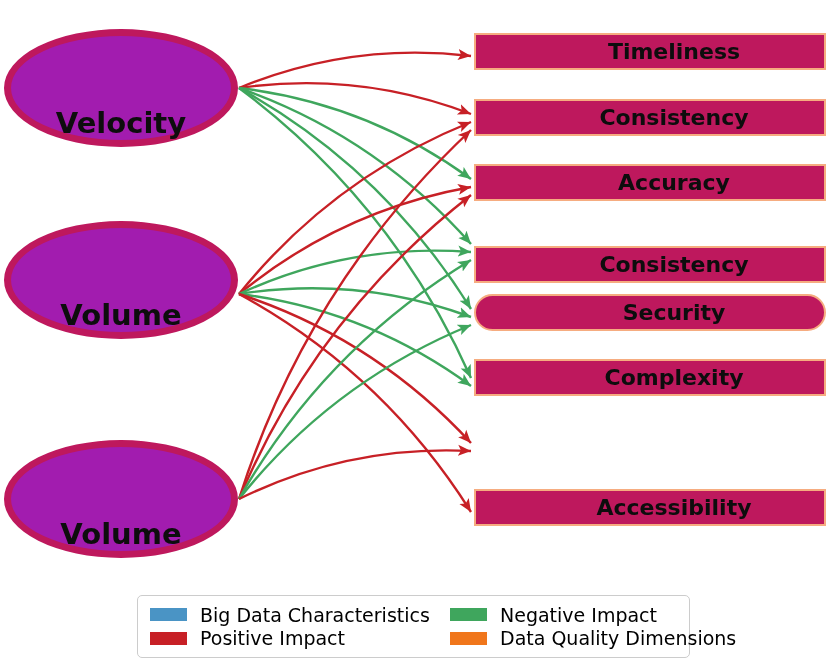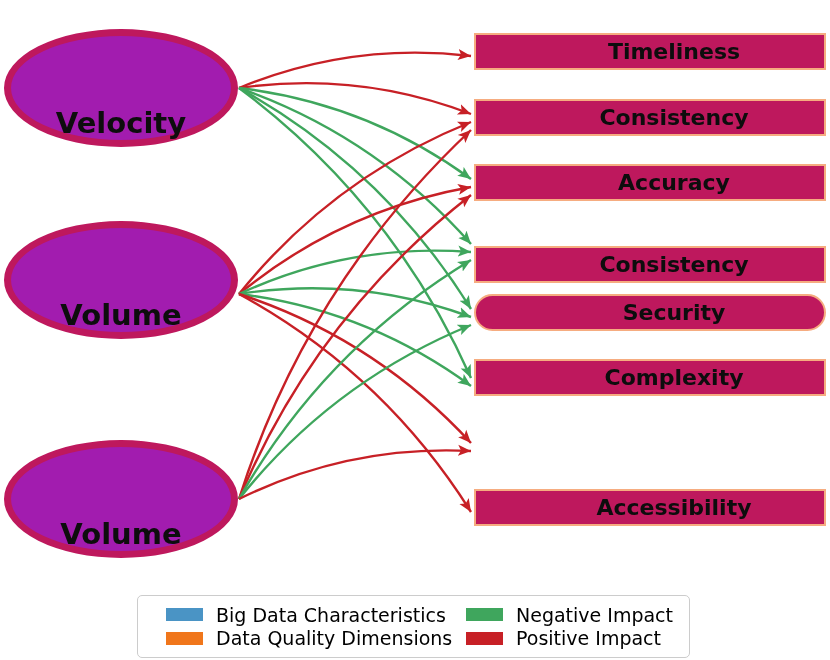--- a/index.html
+++ b/index.html
@@ -21,21 +21,21 @@
     background:#be185d;border:2px solid #F6AC80;
     display:flex;align-items:center;justify-content:center;padding-left:48px;
   }
   .dim span{font-size:22px;font-weight:bold;color:#0d0d0d;}
   .dim-0{top:33px;} .dim-1{top:99px;} .dim-2{top:164px;} .dim-3{top:246px;}
   .dim-4{top:294px;border-radius:26px;} .dim-5{top:359px;} .dim-6{top:424px;} .dim-7{top:489px;}
   .legend{
     position:absolute;left:137px;top:595px;width:553px;height:63px;box-sizing:border-box;
     background:#ffffff;border:1.5px solid #cccccc;border-radius:5px;
     display:grid;grid-template-columns:300px 1fr;grid-template-rows:1fr 1fr;
-    padding:7px 10px 7px 28px;align-items:center;
+    padding:7px 10px 7px 12px;align-items:center;
   }
   .legend-item{display:flex;align-items:center;gap:13px;}
   .swatch{width:37px;height:13px;flex:0 0 auto;}
   .legend-item span{font-size:19px;color:#000;white-space:nowrap;}
 </style>
 </head>
 <body>
 
 <div id="stage">
 
@@ -103,22 +103,22 @@
   <div class="legend">
     <div class="legend-item">
       <div class="swatch" style="background: rgb(74, 148, 197);"></div>
       <span>Big Data Characteristics</span>
     </div>
     <div class="legend-item">
       <div class="swatch" style="background: rgb(63, 166, 93);"></div>
       <span>Negative Impact</span>
     </div>
     <div class="legend-item">
+      <div class="swatch" style="background: rgb(199, 32, 38);"></div>
+      <span>Positive Impact</span>
+    </div>
+    <div class="legend-item">
       <div class="swatch" style="background: rgb(240, 118, 27);"></div>
       <span>Data Quality Dimensions</span>
-    </div>
-    <div class="legend-item">
-      <div class="swatch" style="background: rgb(199, 32, 38);"></div>
-      <span>Positive Impact</span>
     </div>
   </div>
 
 </div>
 
 </body></html>

